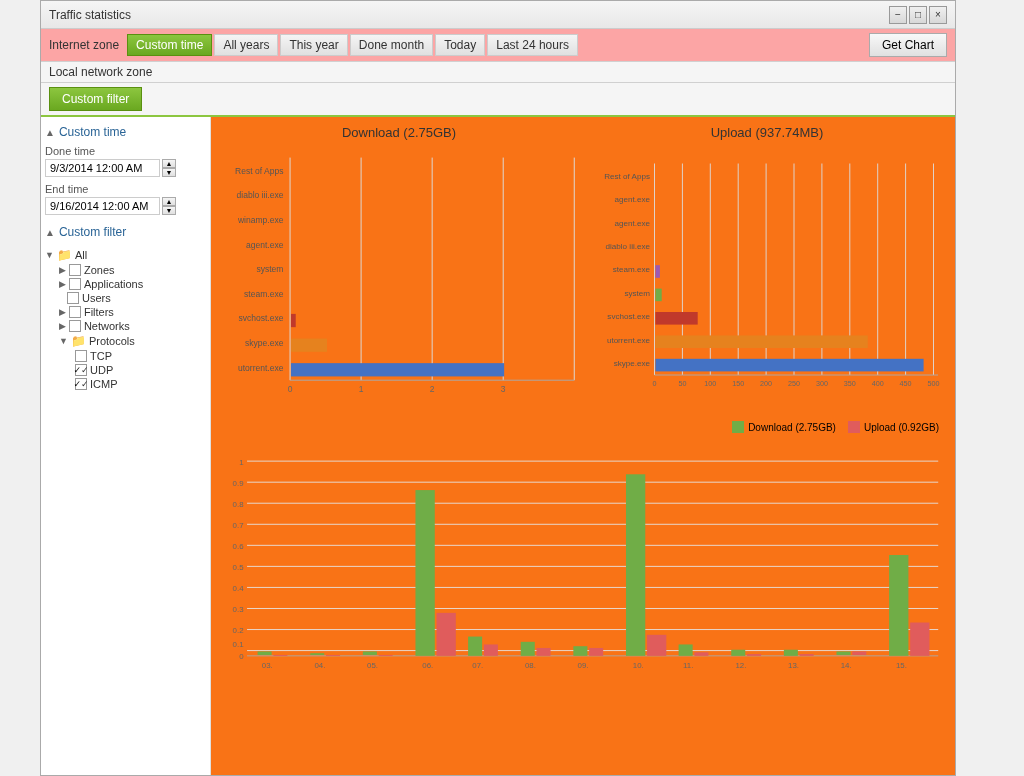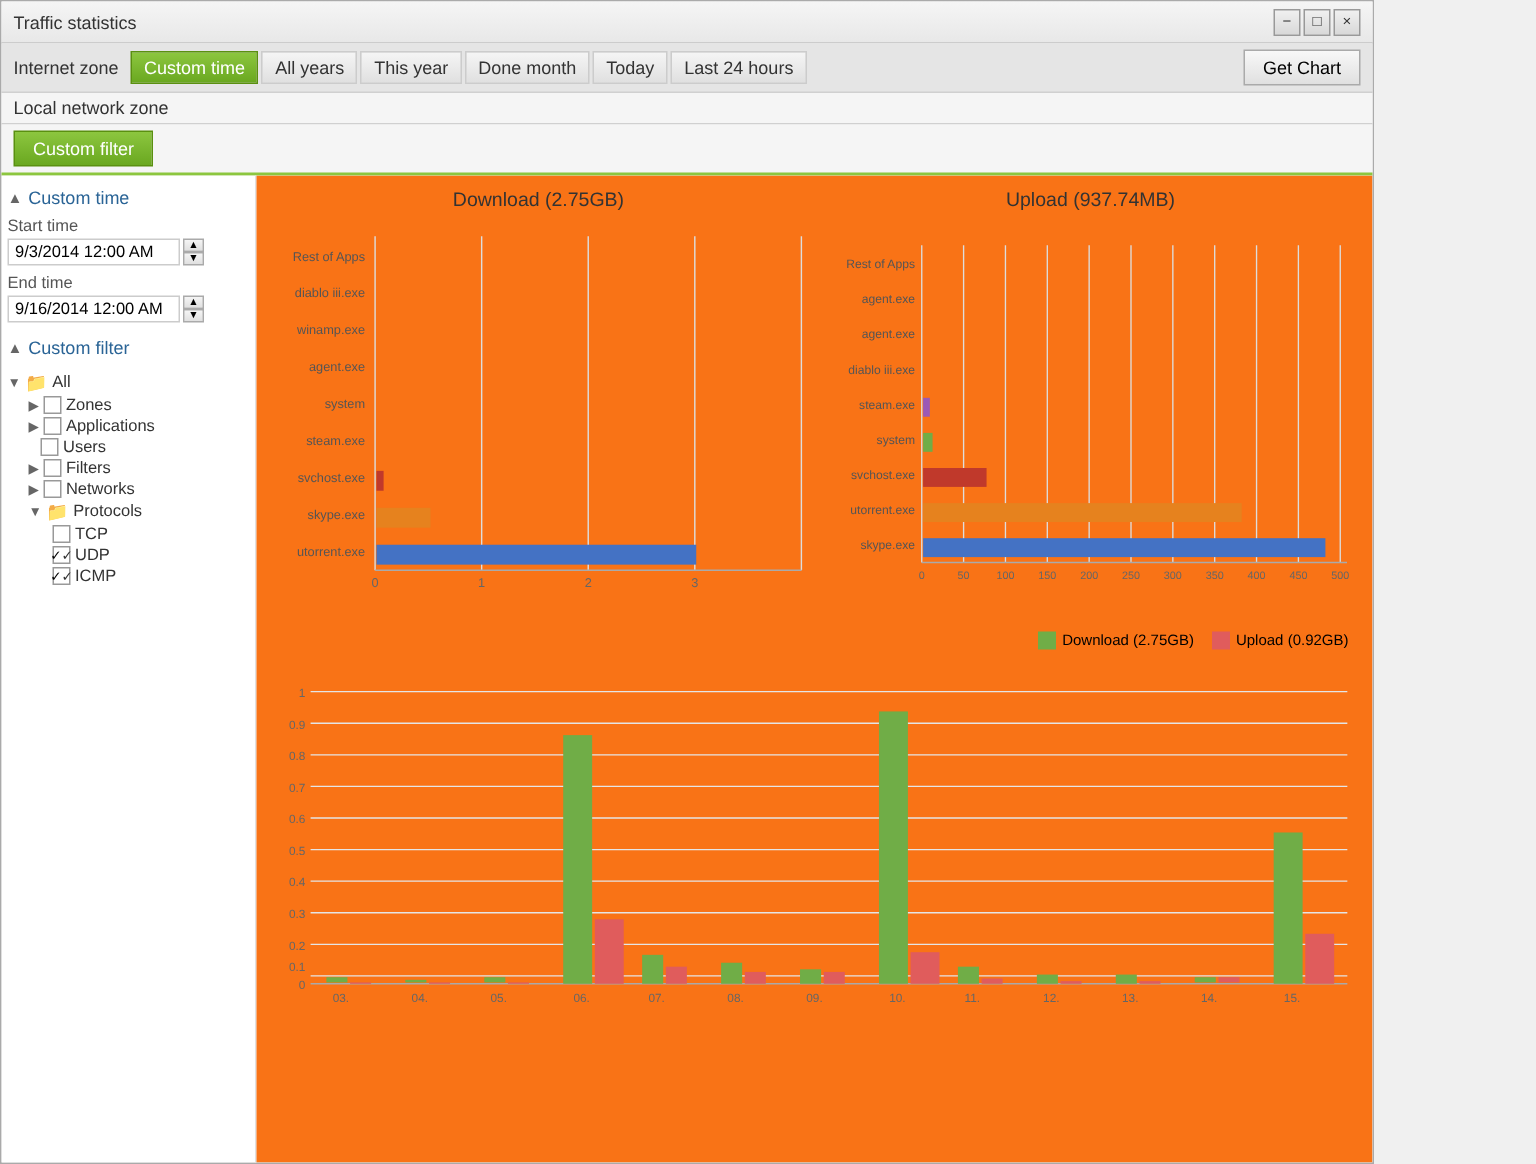--- a/index.html
+++ b/index.html
@@ -1,25 +1,25 @@
 <!DOCTYPE html>
 <html><head>
   <meta charset="utf-8">
   <style>
     * { box-sizing: border-box; margin: 0; padding: 0; }
     body { font-family: 'Segoe UI', Tahoma, Arial, sans-serif; font-size: 12px; background: #f0f0f0; }
     
-    .window { width: 916px; height: 776px; background: #ffffff; border: 1px solid #aaa; display: flex; flex-direction: column; }
+    .window { width: 916px; height: 776px; background: #ffffff; border: 1px solid #aaa; display: flex; flex-direction: column; margin-left: 40px; }
     
     .title-bar { background: linear-gradient(to bottom, #f5f5f5, #e8e8e8); border-bottom: 1px solid #ccc; padding: 4px 8px; display: flex; align-items: center; justify-content: space-between; height: 28px; }
     .title-bar-left { font-size: 12px; color: #333; }
     .title-bar-controls { display: flex; gap: 2px; }
     .title-btn { width: 18px; height: 18px; border: 1px solid #999; background: linear-gradient(to bottom, #f0f0f0, #d8d8d8); font-size: 10px; display: flex; align-items: center; justify-content: center; cursor: pointer; color: #333; }
     
-    .toolbar { background: #e5e5e5; border-bottom: 1px solid #d0d0d0; padding: 4px 8px; display: flex; align-items: center; gap: 0; }
+    .toolbar { background: #fca5a5; border-bottom: 1px solid #d0d0d0; padding: 4px 8px; display: flex; align-items: center; gap: 0; }
     .zone-label { font-size: 12px; color: #333; margin-right: 8px; font-weight: 500; }
     .time-btn { padding: 3px 8px; border: 1px solid #ccc; background: linear-gradient(to bottom, #f5f5f5, #e0e0e0); font-size: 12px; cursor: pointer; color: #333; margin-right: 2px; }
     .time-btn.active { background: linear-gradient(to bottom, #8cc63f, #6aa820); color: white; border-color: #5a9010; }
     .get-chart-btn { margin-left: auto; padding: 4px 12px; border: 1px solid #aaa; background: linear-gradient(to bottom, #f8f8f8, #e0e0e0); font-size: 12px; cursor: pointer; }
     
     .zone-row { padding: 3px 8px; background: #f5f5f5; border-bottom: 1px solid #d0d0d0; }
     .zone-row span { font-size: 12px; color: #333; }
     
     .filter-bar { padding: 4px 8px; background: #f5f5f5; border-bottom: 2px solid #8cc63f; }
     .custom-filter-btn { padding: 4px 12px; background: linear-gradient(to bottom, #8cc63f, #6aa820); color: white; border: 1px solid #5a9010; font-size: 12px; cursor: pointer; }
@@ -99,21 +99,21 @@
 
   <div class="main-content">
 
     <div class="sidebar">
 
       <div class="section-header">
         <span class="arrow-icon">▲</span>
         <span class="section-title">Custom time</span>
       </div>
 
-      <div class="field-label">Start time</div>
+      <div class="field-label">Done time</div>
       <div class="date-input">
         <input class="date-field" type="text" value="9/3/2014 12:00 AM" style="">
         <div class="spin-btn">
           <div class="spin-up">▲</div>
           <div class="spin-down">▼</div>
         </div>
       </div>
 
       <div class="field-label">End time</div>
       <div class="date-input">

